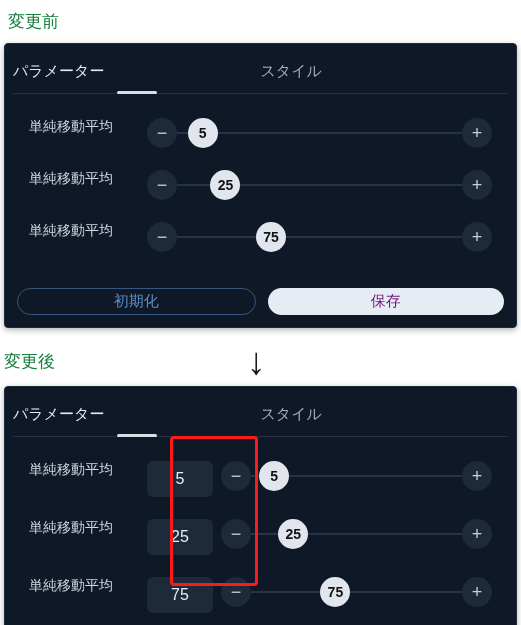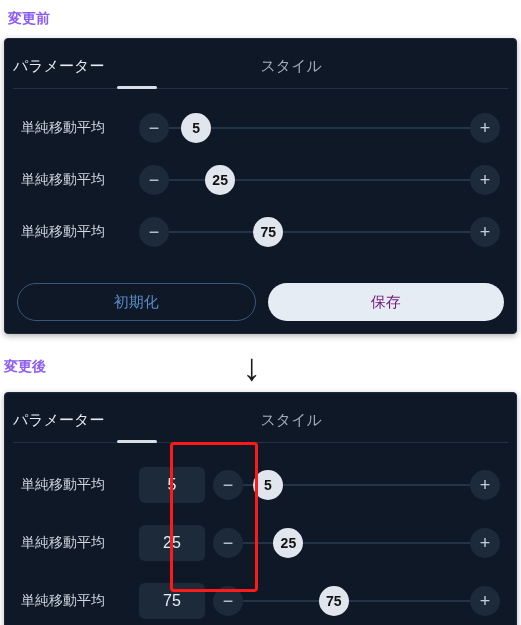--- a/index.html
+++ b/index.html
@@ -1,34 +1,34 @@
 <!DOCTYPE html>
 <html><head>
   <meta charset="utf-8">
   <style>
     * { margin:0; padding:0; box-sizing:border-box; font-family: "Hiragino Sans", "Meiryo", sans-serif; }
     body { background:#fff; width:521px; padding:4px; }
-    .section-label { font-weight:700; color:#8b5cf6; font-size:14px; margin:6px 4px 10px; }
+    .section-label { font-weight:400; color:#15803d; font-size:17px; margin:6px 4px 10px; }
     .panel { background:#0e1826; border-radius:4px; padding:8px; border:1px solid #1d2a3a; box-shadow:0 2px 6px rgba(0,0,0,.3); }
     .tabs { display:flex; border-bottom:1px solid #223044; margin-bottom:10px; }
     .tab { flex:1; padding:10px 0 12px; color:#a5adb9; font-size:15px; position:relative; cursor:pointer; }
     .tab.active { color:#e6ecf4; }
     .tab.active::after { content:""; position:absolute; bottom:-1px; left:50%; transform:translateX(-50%); width:40px; height:3px; background:#d9dee6; border-radius:2px; }
     .rows { padding:6px 4px 4px; }
-    .row { display:flex; align-items:center; margin:8px 4px 22px; }
+    .row { display:flex; align-items:flex-start; margin:8px 12px 22px; }
     .row-label { color:#cfd6e0; font-size:14px; width:118px; flex:0 0 118px; }
     .slider-wrap { flex:1; display:flex; align-items:center; position:relative; }
     .btn-circ { width:30px; height:30px; border-radius:50%; background:#1d2a3a; color:#c7cfdb; display:flex; align-items:center; justify-content:center; font-size:18px; cursor:pointer; user-select:none; flex:0 0 30px; }
     .btn-circ.plus { background:#1d2a3a; }
     .track { flex:1; height:2px; background:#23344a; margin:0 0px; position:relative; }
     .thumb { position:absolute; top:50%; transform:translate(-50%,-50%); width:30px; height:30px; border-radius:50%; background:#e1e6ee; color:#111; font-size:14px; font-weight:600; display:flex; align-items:center; justify-content:center; cursor:pointer; }
     .input-box { width:66px; height:36px; background:#1d2a3a; color:#e6ecf4; border-radius:6px; display:flex; align-items:center; justify-content:center; font-size:16px; margin-right:8px; cursor:text; }
     .red-highlight { position:absolute; border:3px solid #ff1a1a; border-radius:4px; pointer-events:none; }
     .footer { display:flex; gap:12px; margin-top:6px; padding:4px; }
-    .btn { flex:1; height:38px; border-radius:19px; display:flex; align-items:center; justify-content:center; font-size:15px; cursor:pointer; }
+    .btn { flex:1; height:27px; border-radius:19px; display:flex; align-items:center; justify-content:center; font-size:15px; cursor:pointer; }
     .btn-init { border:1px solid #39577d; color:#5d8dc7; background:transparent; }
     .btn-close { border:1px solid #39455a; color:#c7cfdb; background:transparent; }
     .btn-save { background:#e6ecf4; color:#701a75; font-weight:500; }
     .down-arrow { font-size:38px; color:#1a1a1a; font-weight:700; line-height:1; }
     .panel-wrap { position:relative; }
   </style>
 </head>
 <body>
 
 <div class="section-label">変更前</div>

